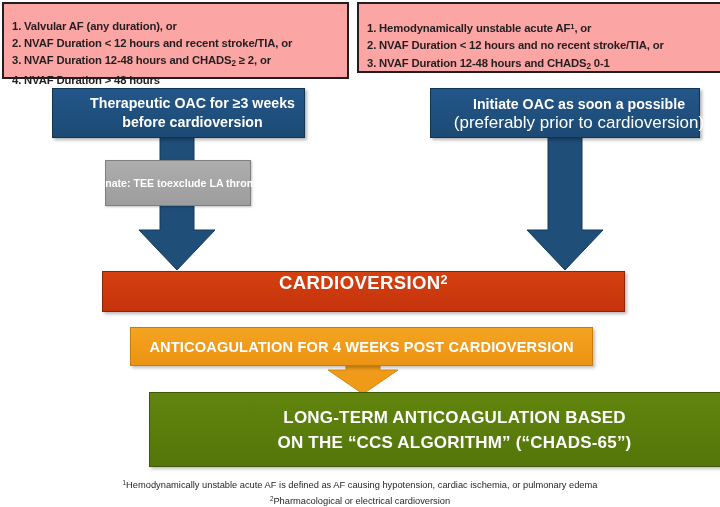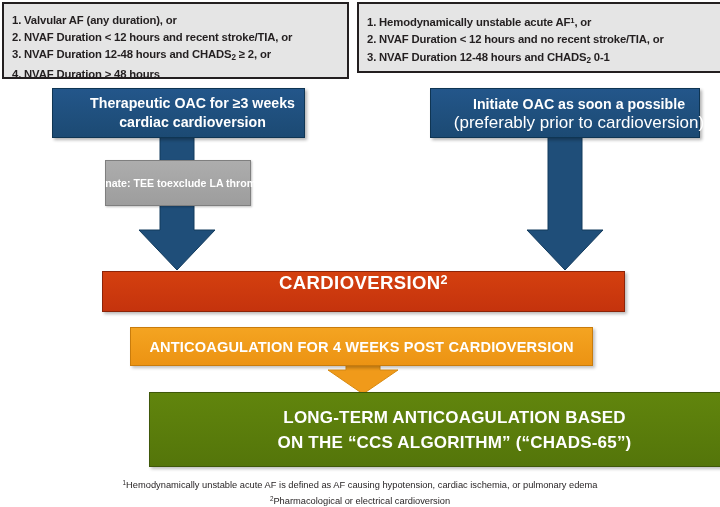--- a/index.html
+++ b/index.html
@@ -19,24 +19,24 @@
   #flowchart {
     position: absolute;
     left: 0; top: 0;
     width: 720px;
     height: 507px;
   }
 
   
   .criteria-box {
     position: absolute;
-    background: #e5e5e5;
+    background: #fca5a5;
     border: 2px solid #231f20;
     box-sizing: border-box;
-    padding: 8px 8px 4px 8px;
+    padding: 14px 8px 4px 8px;
   }
   .criteria-line {
     font-size: 11.3px;
     font-weight: bold;
     color: #231f20;
     line-height: 17.2px;
     white-space: nowrap;
     letter-spacing: -0.15px;
   }
   #criteria-left  { left: 2px;   top: 2px; width: 347px; height: 77px; }
@@ -239,21 +239,21 @@
   <svg class="blue-arrow" id="arrow-left" viewBox="0 0 94 134">
     <polygon points="30,0 64,0 64,94 85,94 47,134 9,94 30,94" fill="#1f4e79" stroke="#123a5c" stroke-width="1"></polygon>
   </svg>
 
   <svg class="blue-arrow" id="arrow-right" viewBox="0 0 94 134">
     <polygon points="30,0 64,0 64,94 85,94 47,134 9,94 30,94" fill="#1f4e79" stroke="#123a5c" stroke-width="1"></polygon>
   </svg>
 
   <div class="blue-box" id="oac-weeks-box">
     <div class="blue-line-1">Therapeutic OAC for ≥3 weeks</div>
-    <div class="blue-line-2">cardiac cardioversion</div>
+    <div class="blue-line-2">before cardioversion</div>
   </div>
 
   <div class="blue-box" id="oac-initiate-box">
     <div class="blue-line-1">Initiate OAC as soon a possible</div>
     <div class="blue-sub">(preferably prior to cardioversion)</div>
   </div>
 
   <div id="tee-box">
     <div class="tee-line">Alternate: TEE to</div>
     <div class="tee-line">exclude LA thrombus</div>

